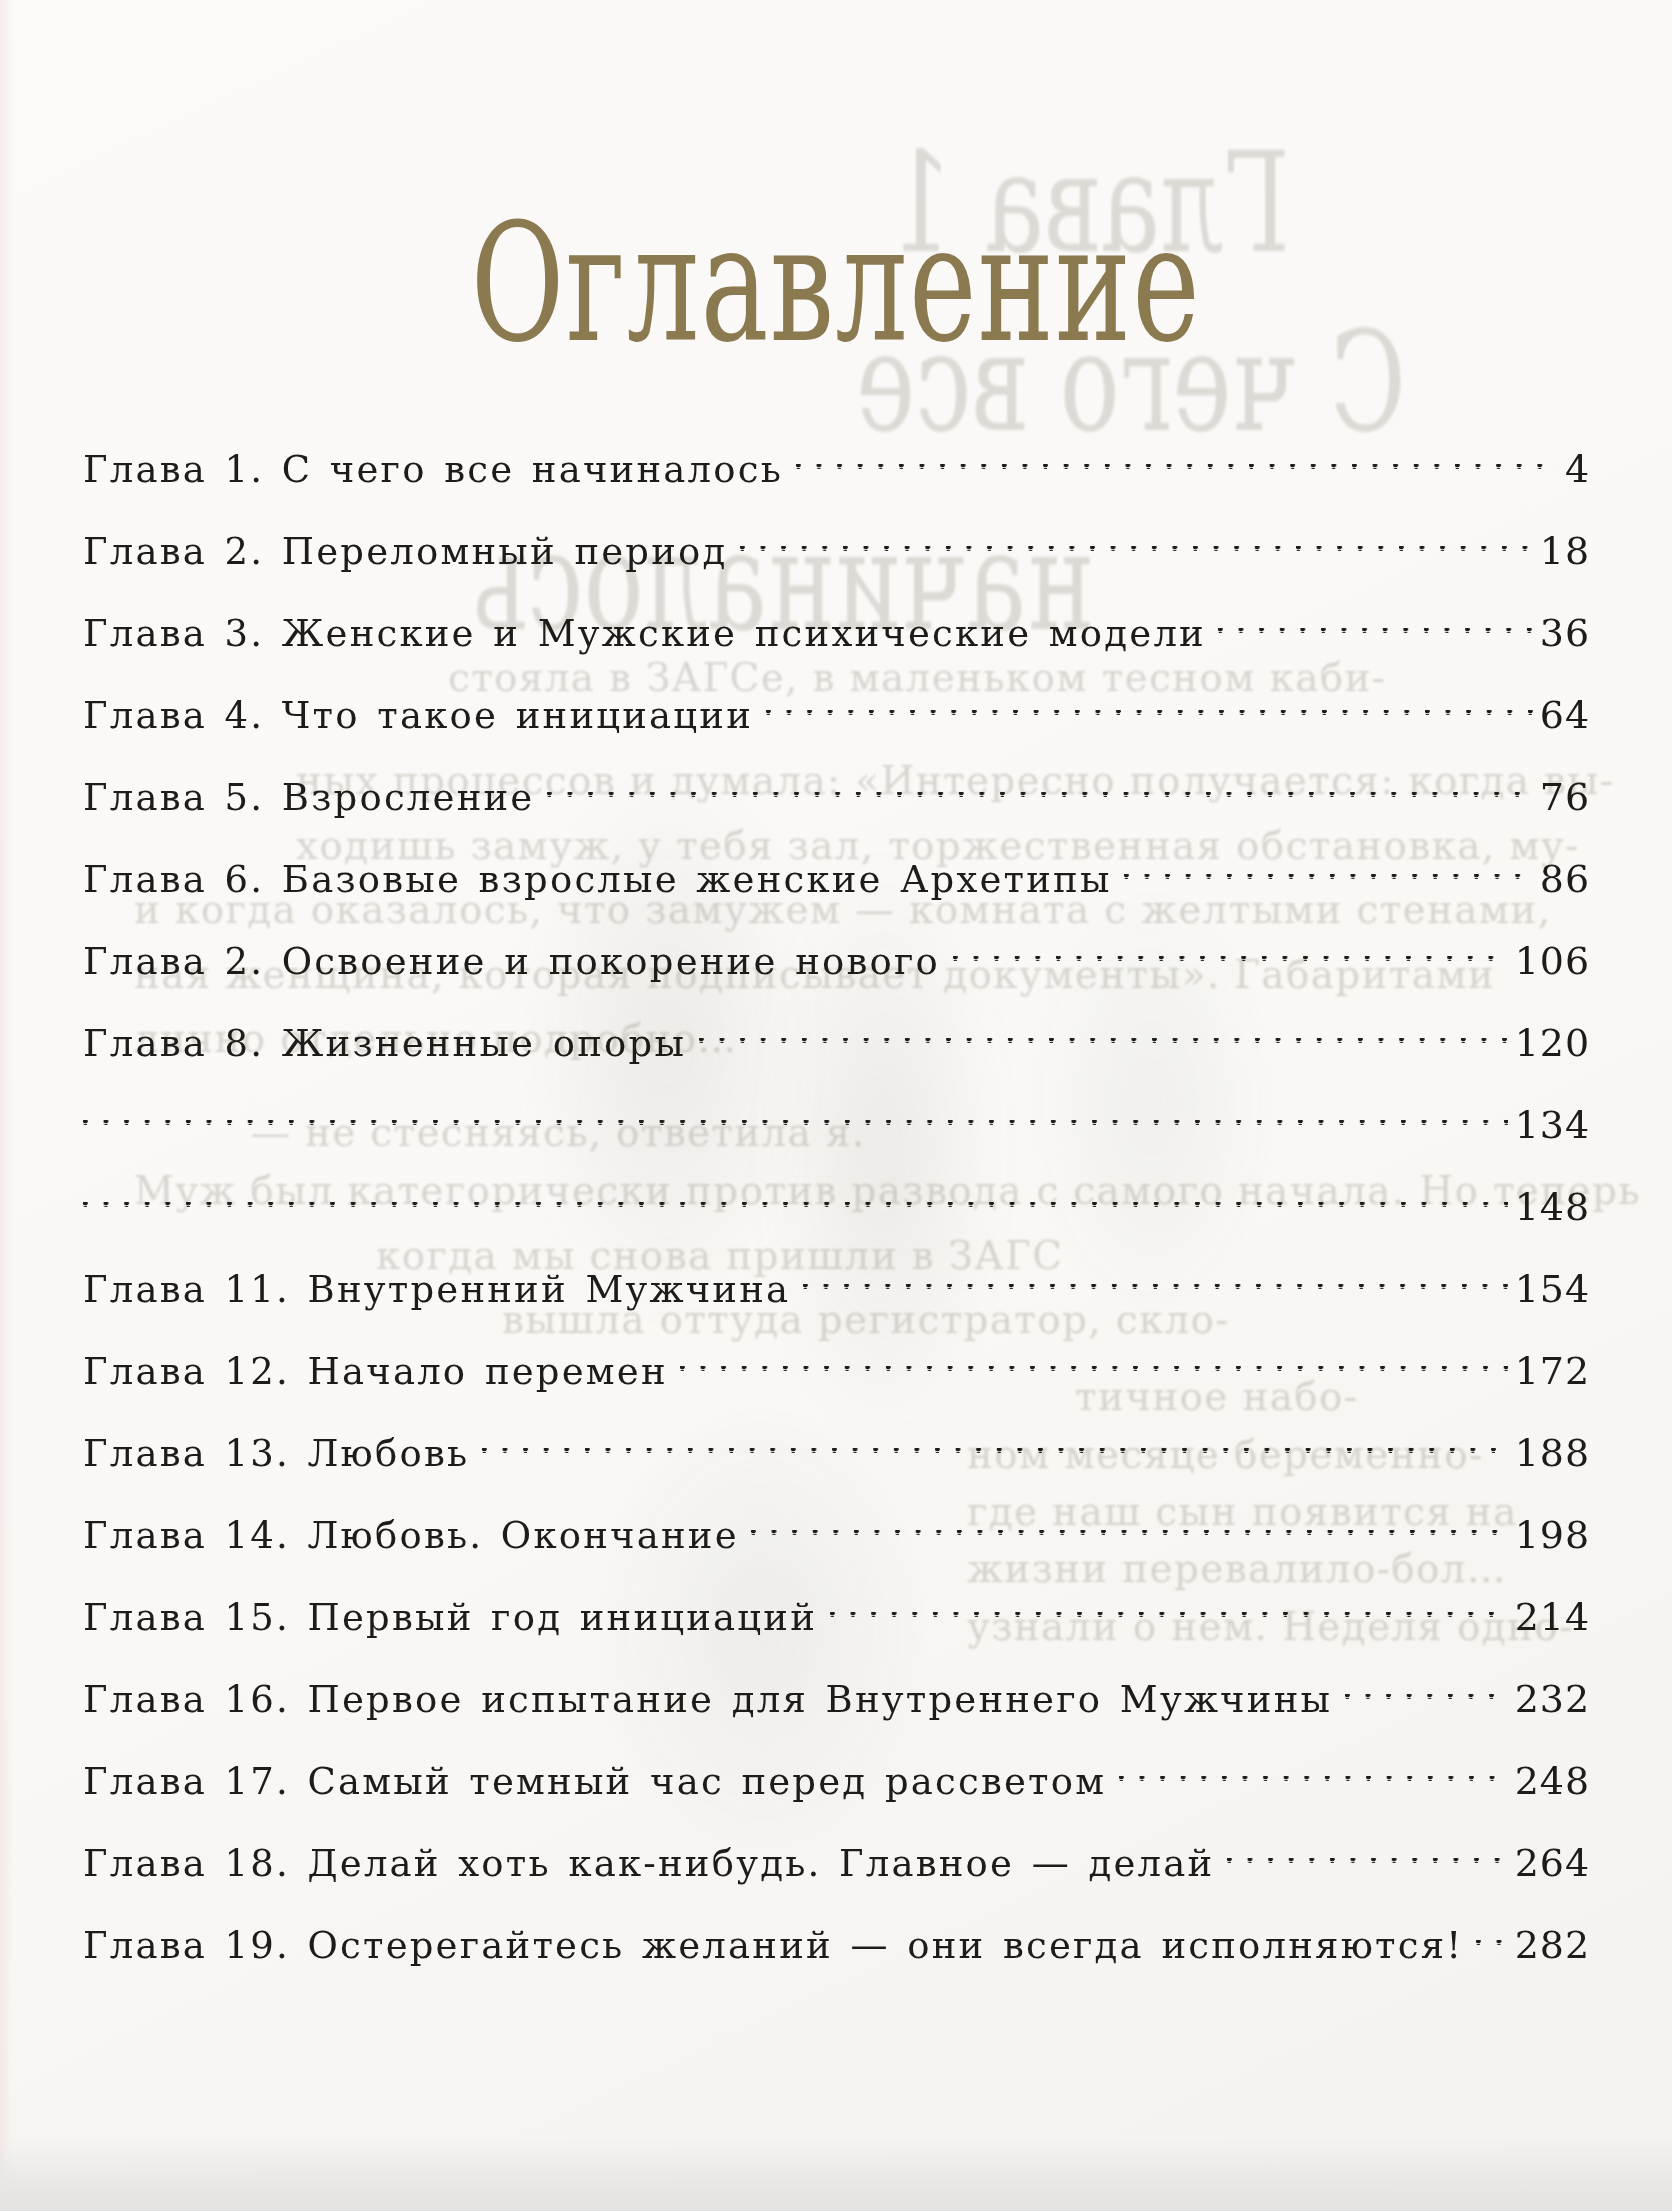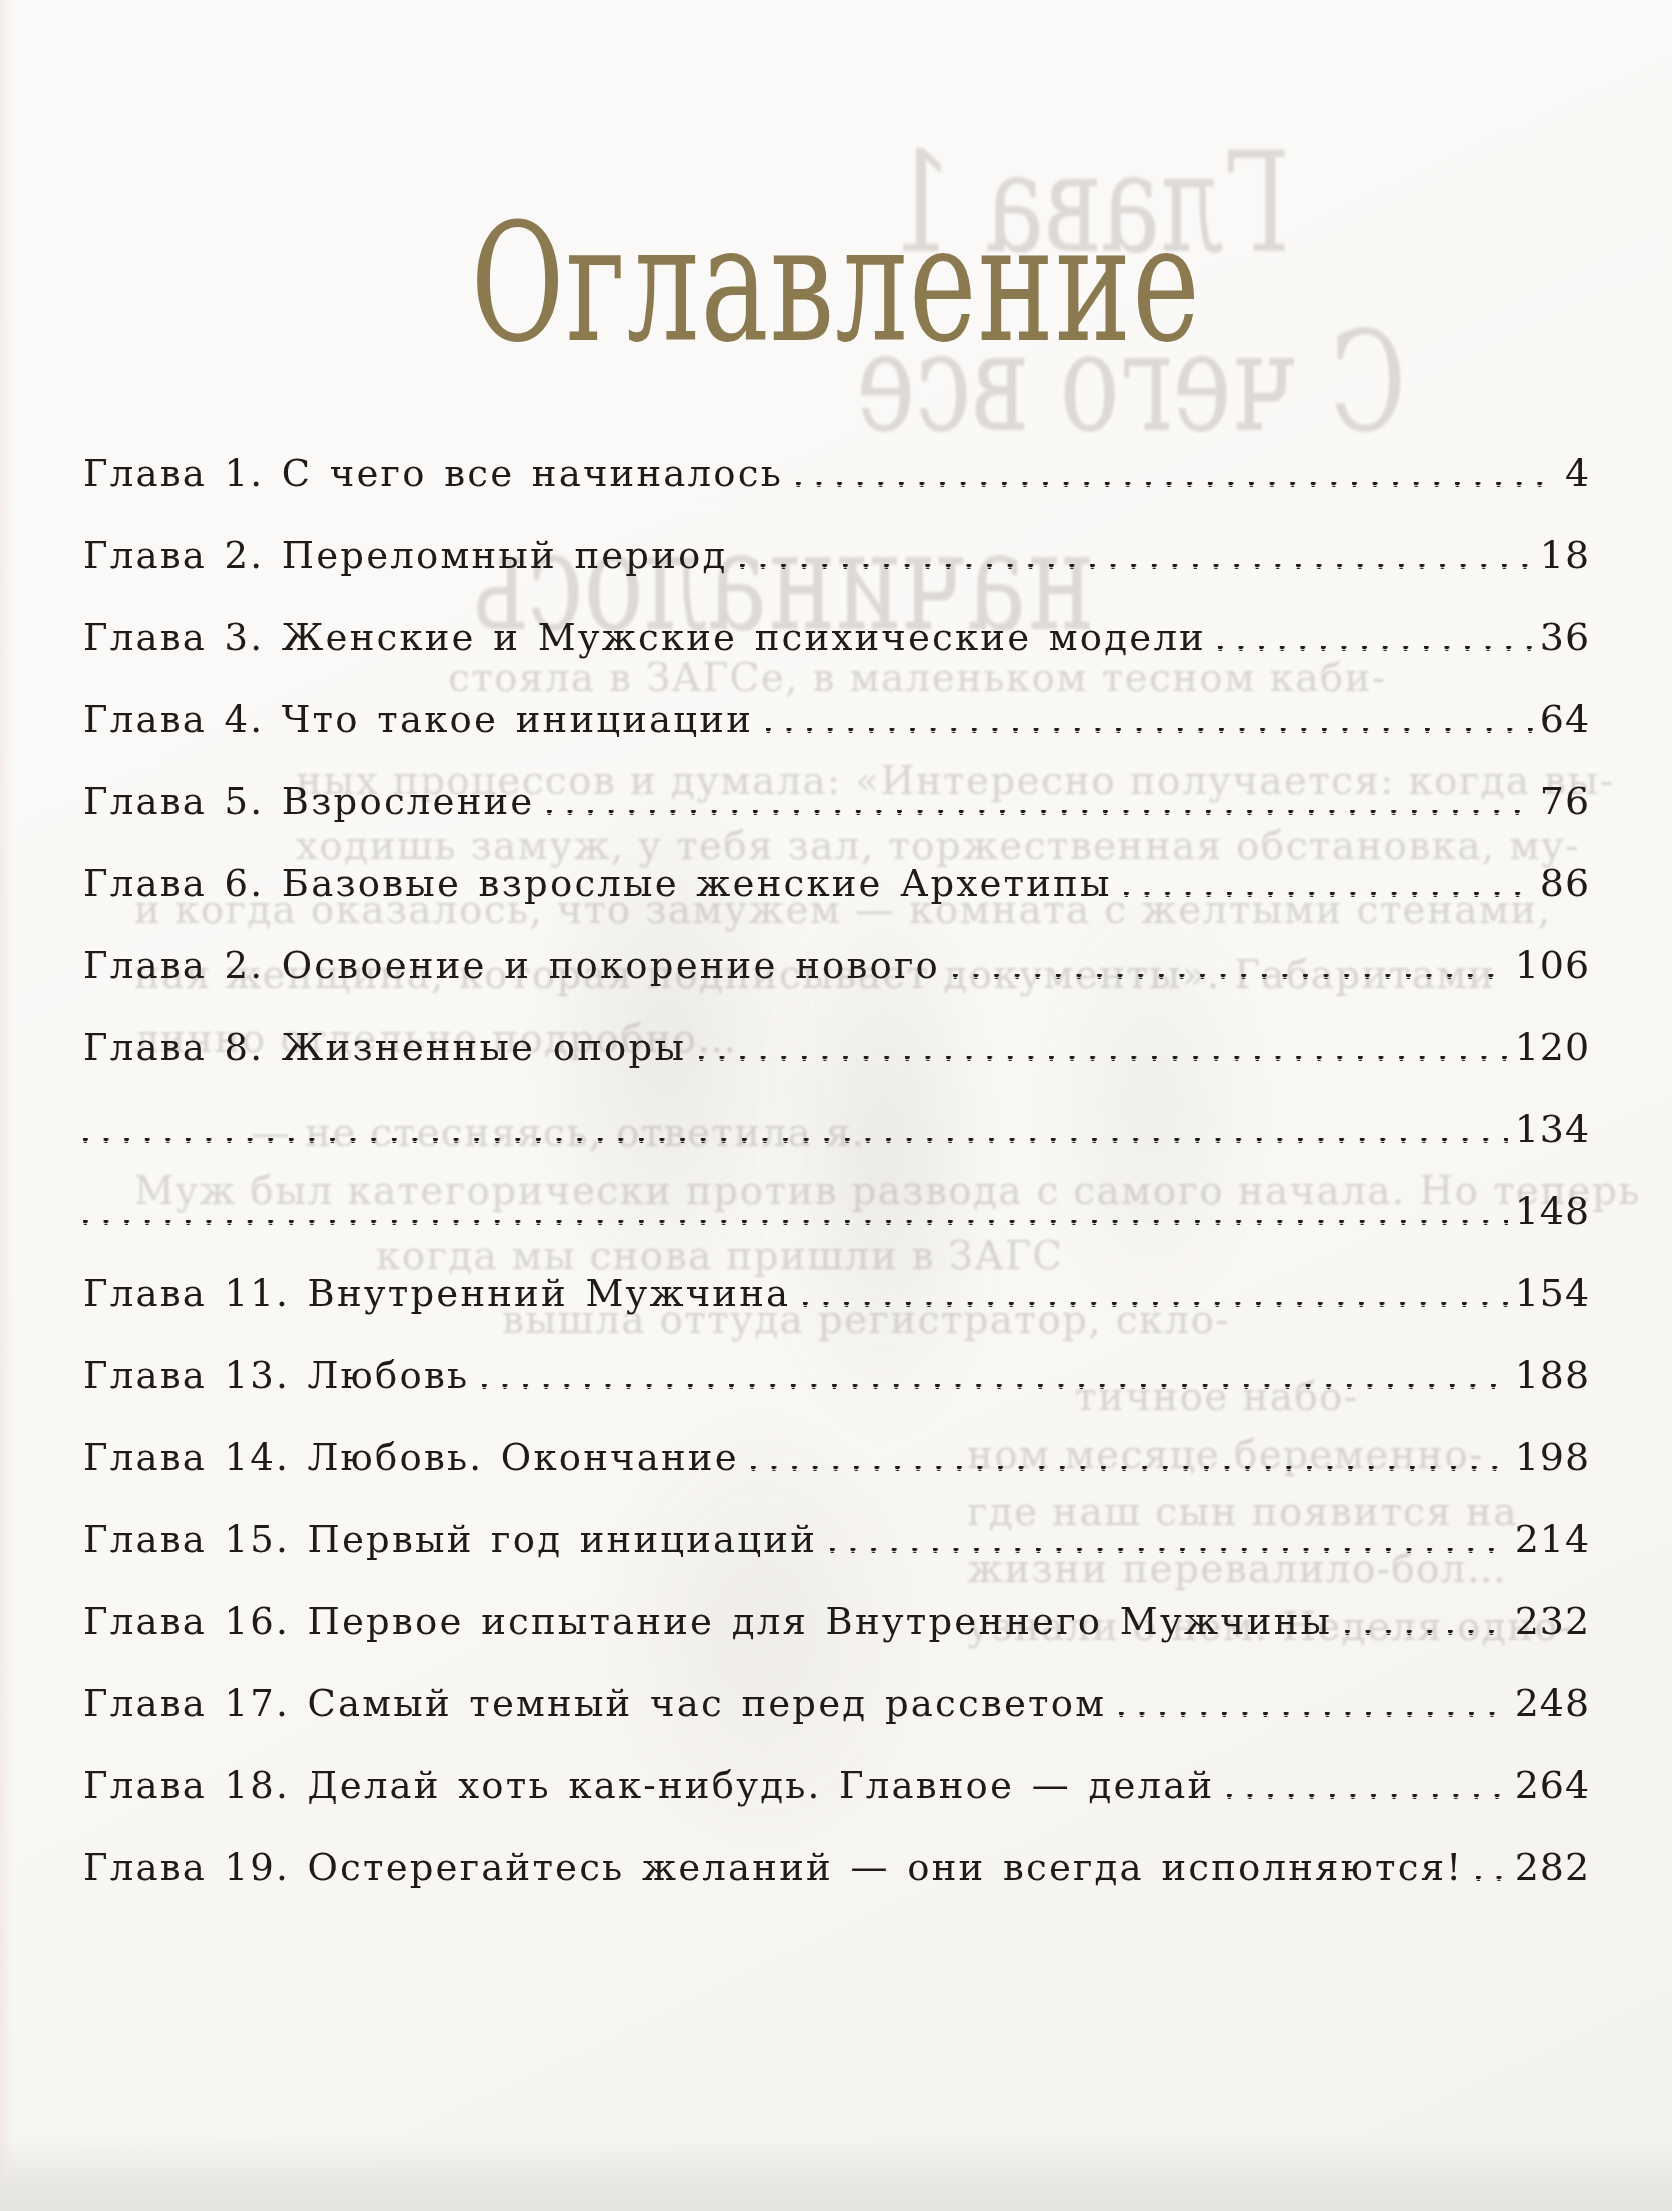--- a/index.html
+++ b/index.html
@@ -54,21 +54,21 @@
     font-size:163px;line-height:1;
     color:var(--title-gold,#8b7a4f);
     transform:scaleX(0.70);transform-origin:center;
     letter-spacing:1.8px;
   }
   .toc{
     position:absolute;left:83px;right:82px;top:446px;
     color:var(--ink,#1e1b18);
   }
   .row{
-    display:flex;align-items:flex-end;
+    display:flex;align-items:center;
     height:82px;padding-bottom:36px;box-sizing:border-box;
   }
   .label{
     white-space:nowrap;
     font-size:37px;line-height:1;
     letter-spacing:2.2px;word-spacing:3.6px;
     margin-right:12.5px;
   }
   .leader{
     flex:1;min-width:30px;height:4.5px;margin:0 7.2px 5.4px 0;
@@ -164,20 +164,25 @@
       <div class="row">
         <div class="leader"></div>
         <span class="pagenum">148</span>
       </div>
       <div class="row">
         <span class="label">Глава 11. Внутренний Мужчина</span>
         <div class="leader"></div>
         <span class="pagenum">154</span>
       </div>
       <div class="row">
+        <span class="label">Глава 12. Начало перемен</span>
+        <div class="leader"></div>
+        <span class="pagenum">172</span>
+      </div>
+      <div class="row">
         <span class="label">Глава 13. Любовь</span>
         <div class="leader"></div>
         <span class="pagenum">188</span>
       </div>
       <div class="row">
         <span class="label">Глава 14. Любовь. Окончание</span>
         <div class="leader"></div>
         <span class="pagenum">198</span>
       </div>
       <div class="row">

